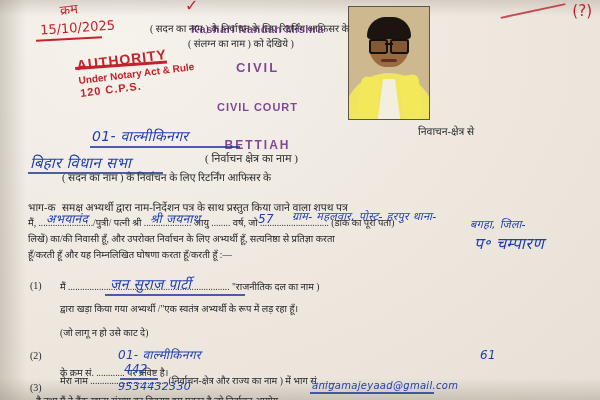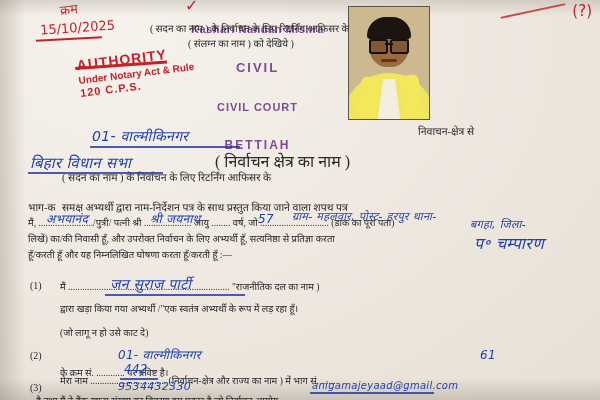--- a/index.html
+++ b/index.html
@@ -191,21 +191,21 @@
     <div class="glasses">
         <div class="bridge"></div>
       </div>
     <div class="mouth"></div>
   </div>
 
   <div class="print pline" style="left:188px;top:36px;font-size:10px;">( संलग्न का नाम ) को देखिये )</div>
 
   <div class="print pline" style="left:418px;top:124px;font-size:10.5px;">निवाचन-क्षेत्र से</div>
 
-  <div class="print pline" style="left:215px;top:150px;font-size:16px;text-align:center;">( निर्वाचन क्षेत्र का नाम )</div>
+  <div class="print pline" style="left:205px;top:150px;font-size:11px;text-align:center;">( निर्वाचन क्षेत्र का नाम )</div>
 
   <div class="print pline" style="left:150px;top:21px;font-size:10px;">( सदन का नाम ) के निर्वाचन के लिए रिटर्निंग आफिसर के</div>
   <div class="print pline" style="left:150px;top:21px;opacity:0;"></div>
 
   <div class="print pline" style="left:62px;top:170px;">( सदन का नाम ) के निर्वाचन के लिए रिटर्निंग आफिसर के</div>
   <div class="print pline" style="left:62px;top:184px;margin-top:16px;">समक्ष अभ्यर्थी द्वारा नाम-निर्देशन पत्र के साथ प्रस्तुत किया जाने वाला शपथ पत्र</div>
 
   <div class="print pline" style="left:28px;top:200px;">भाग-क</div>
 
   <div class="print pline" style="left:28px;top:216px;font-size:9.5px;">मैं, ......................./पुत्री/ पत्नी श्री .................... आयु ........ वर्ष, जो ............................. (डाक का पूरा पता)</div>

